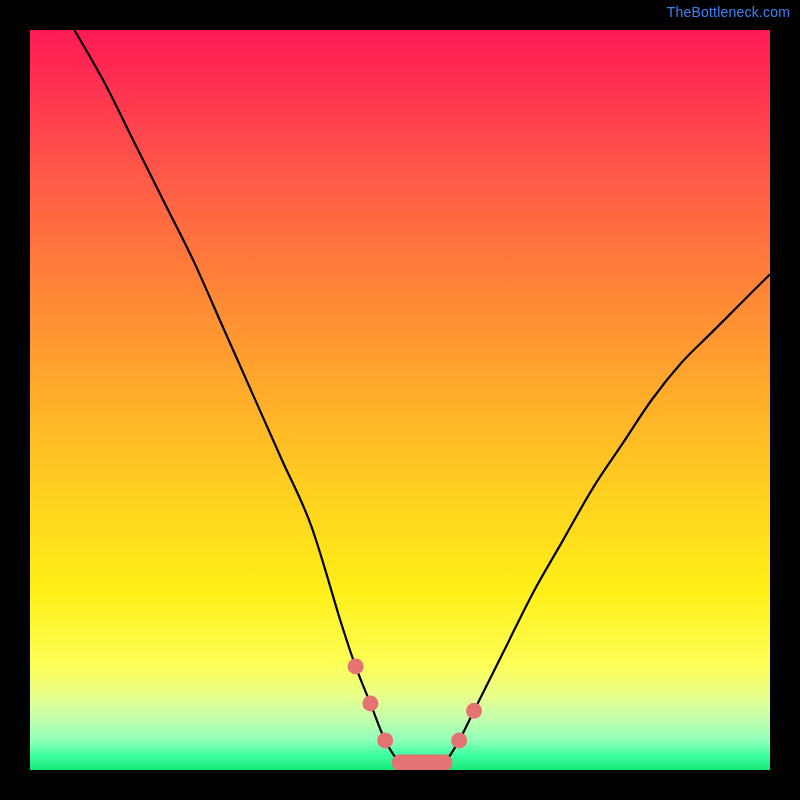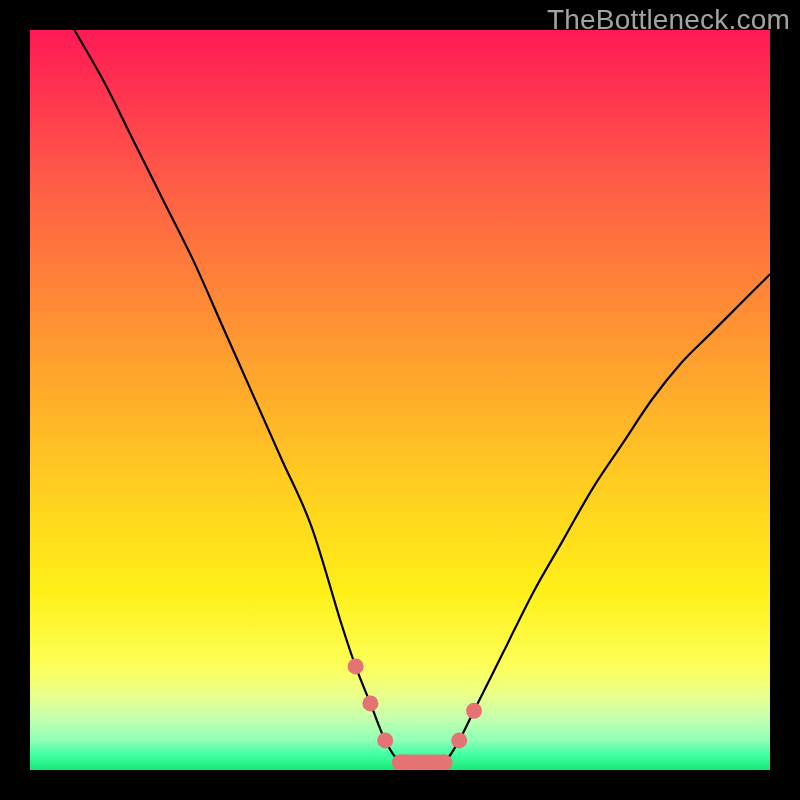--- a/index.html
+++ b/index.html
@@ -38,22 +38,22 @@
       #8effb8 96%,
       #3fffa0 98%,
       #18e87a 100%
     );
   }
   .watermark {
     position: absolute;
     top: 4px;
     right: 10px;
     font-family: Arial, Helvetica, sans-serif;
-    font-size: 28px;
-    color: #a3a3a3;
+    font-size: 14px;
+    color: #3b82f6;
     letter-spacing: 0.2px;
   }
   svg.curve {
     position: absolute;
     top: 0;
     left: 0;
     width: 740px;
     height: 740px;
   }
 </style>

